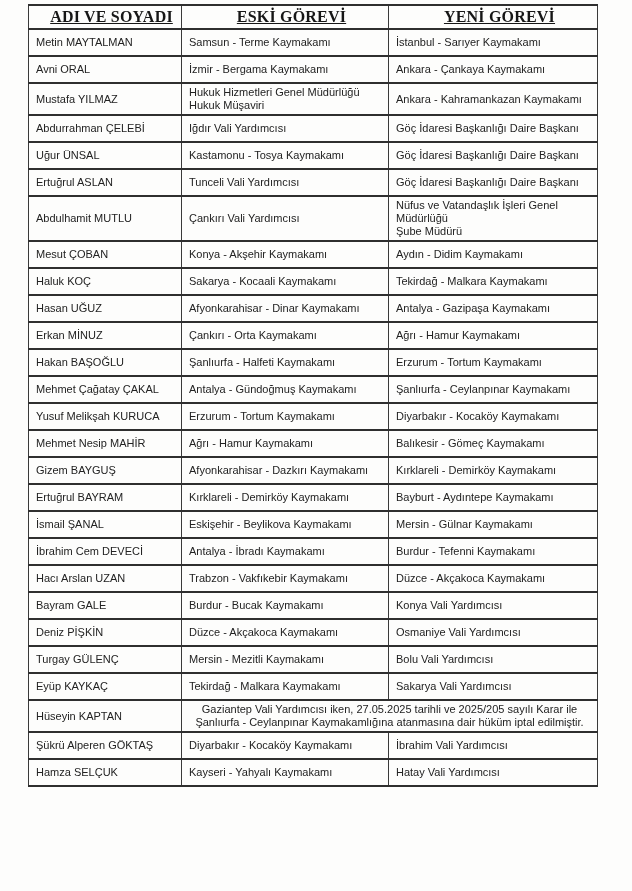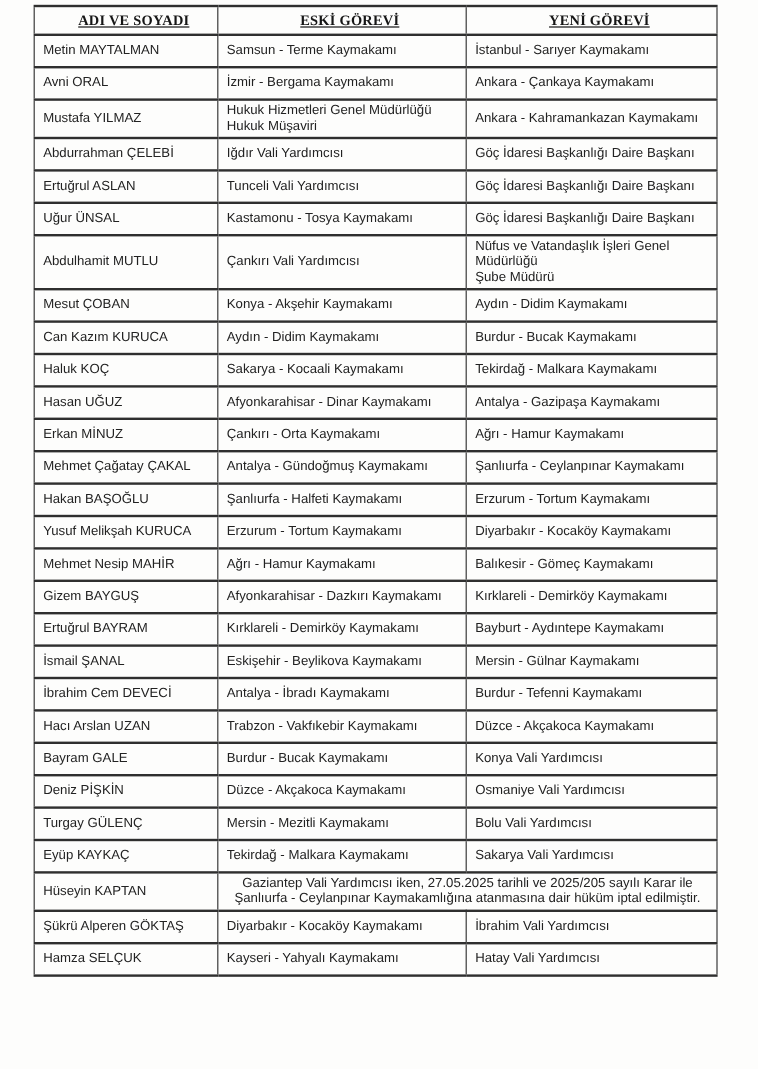--- a/index.html
+++ b/index.html
@@ -36,21 +36,21 @@
     border-right: 1.5px solid #3a3a3a;
     padding: 2px 7px;
     vertical-align: middle;
     overflow: hidden;
   }
   table.appointments thead tr {
     height: 24px;
   }
   table.appointments th {
     font-family: "Liberation Serif", serif;
-    font-size: 12px;
+    font-size: 16px;
     font-weight: bold;
     text-align: center;
     text-decoration: underline;
     letter-spacing: 0.2px;
     color: #161616;
     padding-left: 20px;
   }
   table.appointments tbody tr {
     height: 27px;
   }
@@ -98,69 +98,64 @@
           <td>Hukuk Hizmetleri Genel Müdürlüğü
 Hukuk Müşaviri</td>
           <td>Ankara - Kahramankazan Kaymakamı</td>
         </tr>
         <tr>
           <td>Abdurrahman ÇELEBİ</td>
           <td>Iğdır Vali Yardımcısı</td>
           <td>Göç İdaresi Başkanlığı Daire Başkanı</td>
         </tr>
         <tr>
+          <td>Uğur ÜNSAL</td>
+          <td>Kastamonu - Tosya Kaymakamı</td>
+          <td>Göç İdaresi Başkanlığı Daire Başkanı</td>
+        </tr>
+        <tr>
           <td>Ertuğrul ASLAN</td>
           <td>Tunceli Vali Yardımcısı</td>
-          <td>Göç İdaresi Başkanlığı Daire Başkanı</td>
-        </tr>
-        <tr>
-          <td>Uğur ÜNSAL</td>
-          <td>Kastamonu - Tosya Kaymakamı</td>
           <td>Göç İdaresi Başkanlığı Daire Başkanı</td>
         </tr>
         <tr>
           <td>Abdulhamit MUTLU</td>
           <td>Çankırı Vali Yardımcısı</td>
           <td>Nüfus ve Vatandaşlık İşleri Genel Müdürlüğü
 Şube Müdürü</td>
         </tr>
         <tr>
           <td>Mesut ÇOBAN</td>
           <td>Konya - Akşehir Kaymakamı</td>
           <td>Aydın - Didim Kaymakamı</td>
         </tr>
         <tr>
-          <td>Can Kazım KURUCA</td>
-          <td>Aydın - Didim Kaymakamı</td>
-          <td>Burdur - Bucak Kaymakamı</td>
-        </tr>
-        <tr>
           <td>Haluk KOÇ</td>
           <td>Sakarya - Kocaali Kaymakamı</td>
           <td>Tekirdağ - Malkara Kaymakamı</td>
         </tr>
         <tr>
           <td>Hasan UĞUZ</td>
           <td>Afyonkarahisar - Dinar Kaymakamı</td>
           <td>Antalya - Gazipaşa Kaymakamı</td>
         </tr>
         <tr>
           <td>Erkan MİNUZ</td>
           <td>Çankırı - Orta Kaymakamı</td>
           <td>Ağrı - Hamur Kaymakamı</td>
         </tr>
         <tr>
+          <td>Hakan BAŞOĞLU</td>
+          <td>Şanlıurfa - Halfeti Kaymakamı</td>
+          <td>Erzurum - Tortum Kaymakamı</td>
+        </tr>
+        <tr>
           <td>Mehmet Çağatay ÇAKAL</td>
           <td>Antalya - Gündoğmuş Kaymakamı</td>
           <td>Şanlıurfa - Ceylanpınar Kaymakamı</td>
-        </tr>
-        <tr>
-          <td>Hakan BAŞOĞLU</td>
-          <td>Şanlıurfa - Halfeti Kaymakamı</td>
-          <td>Erzurum - Tortum Kaymakamı</td>
         </tr>
         <tr>
           <td>Yusuf Melikşah KURUCA</td>
           <td>Erzurum - Tortum Kaymakamı</td>
           <td>Diyarbakır - Kocaköy Kaymakamı</td>
         </tr>
         <tr>
           <td>Mehmet Nesip MAHİR</td>
           <td>Ağrı - Hamur Kaymakamı</td>
           <td>Balıkesir - Gömeç Kaymakamı</td>

